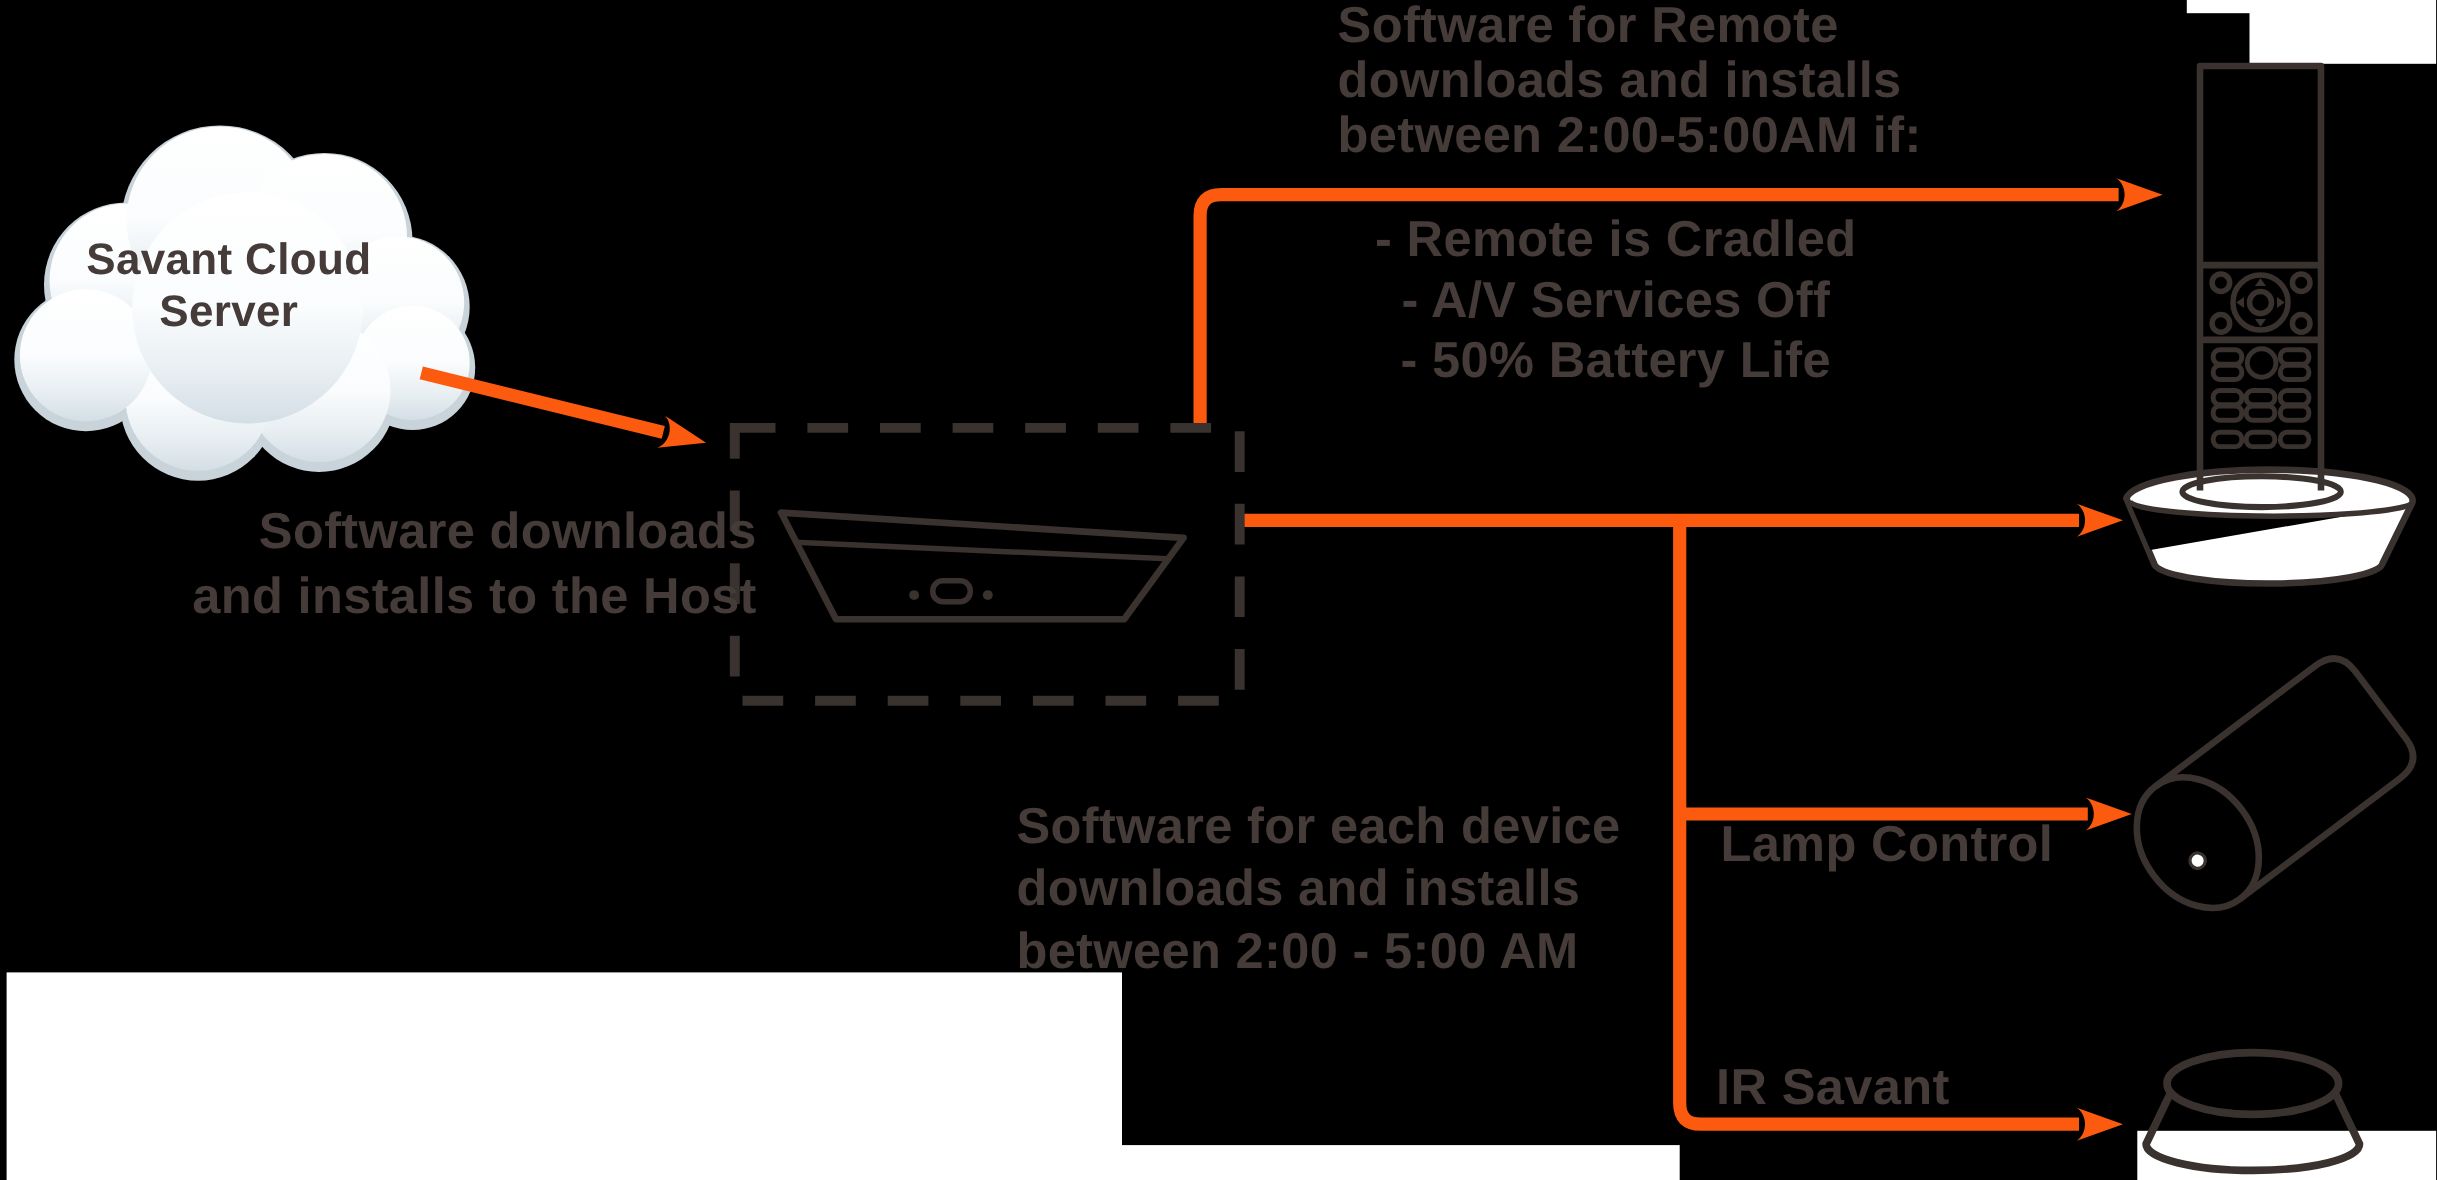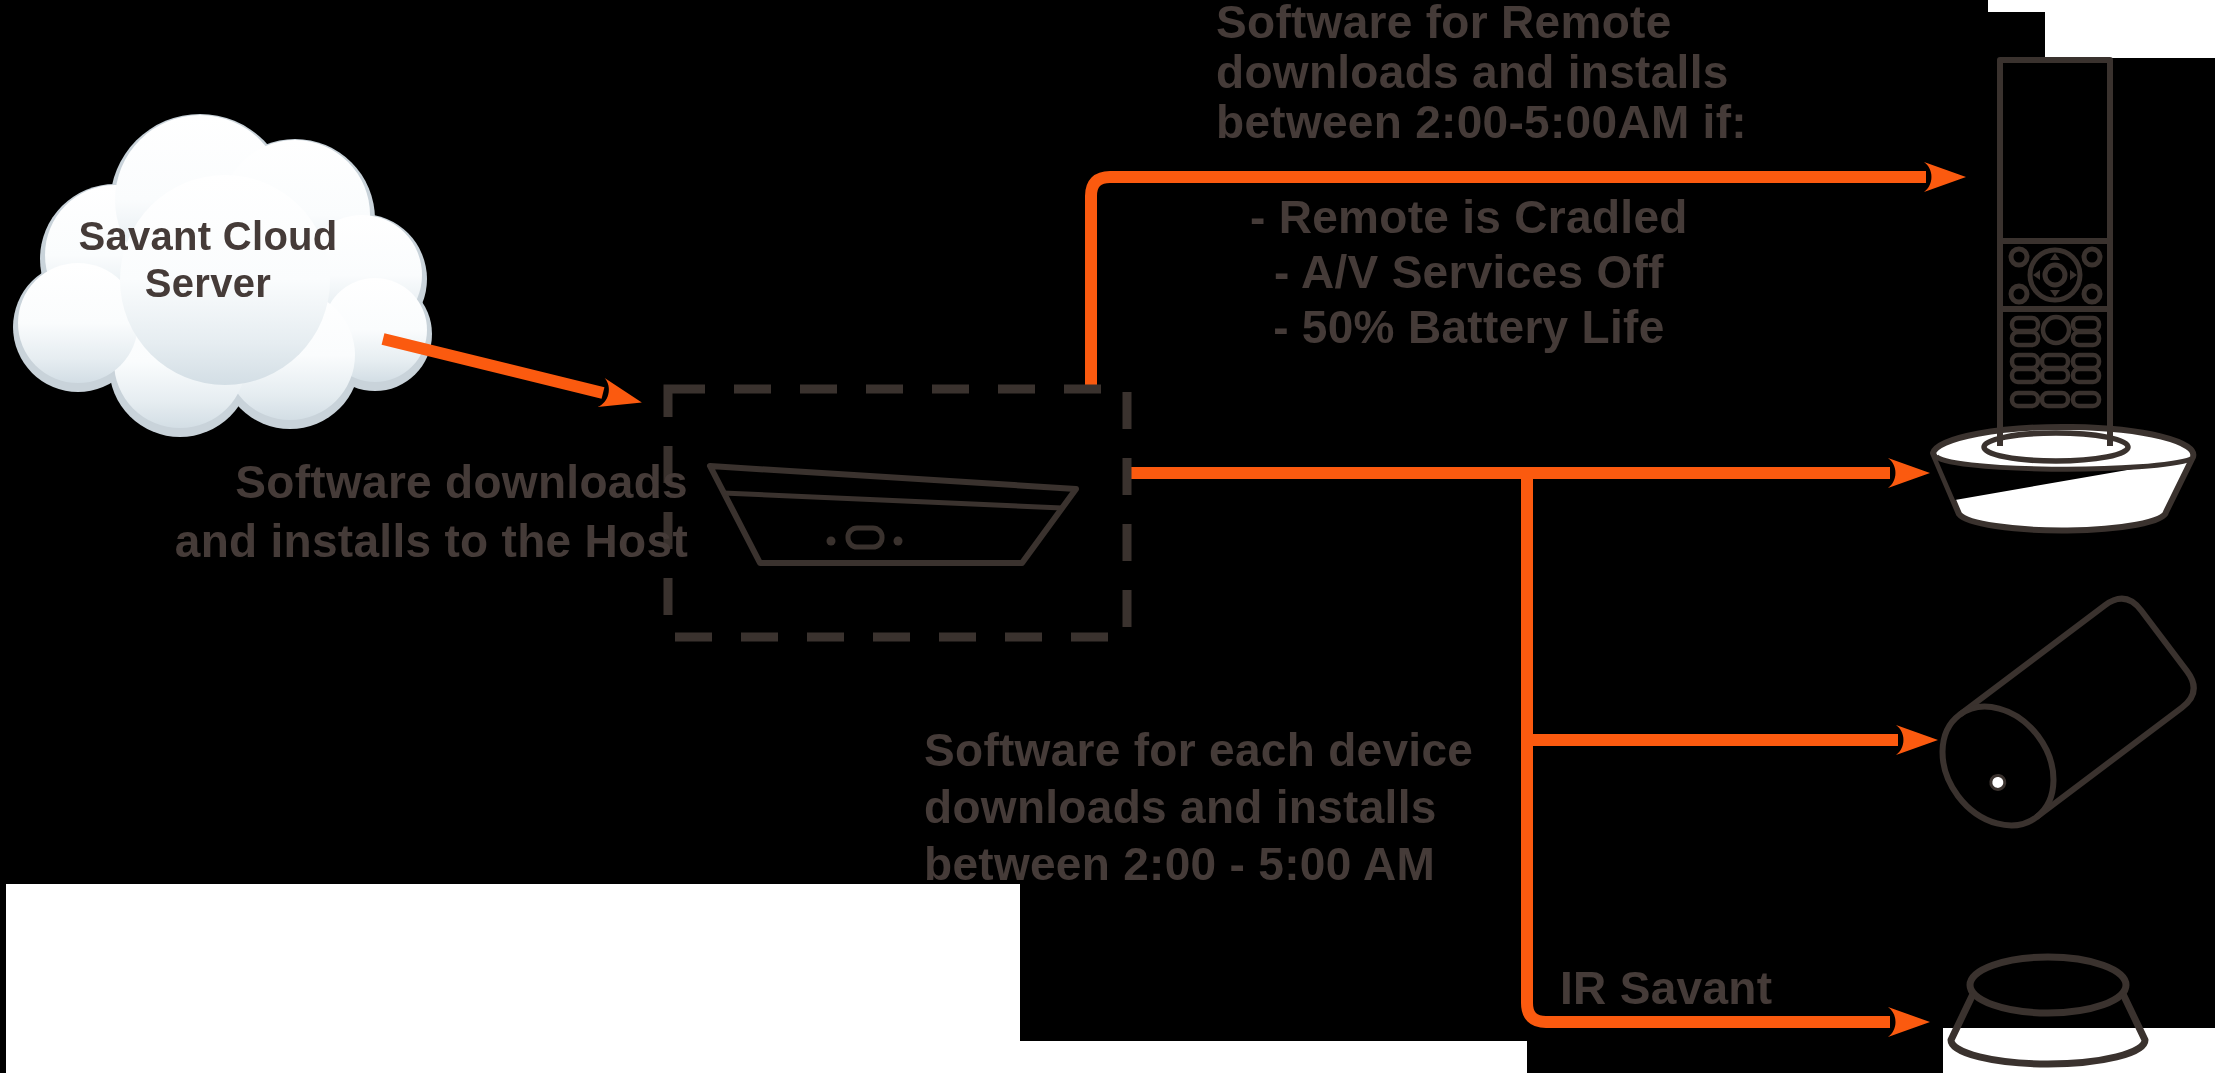--- a/index.html
+++ b/index.html
@@ -174,15 +174,16 @@
 
   <div class="note" id="remote-conditions">- Remote is Cradled
 - A/V Services Off
 - 50% Battery Life</div>
 
   <div class="note" id="device-update-note">Software for each device
 downloads and installs
 between 2:00 - 5:00 AM</div>
 
 
+  <div class="note" id="lamp-control-label">Lamp Control</div>
 
   <div class="note" id="ir-blaster-label">IR Savant</div>
 </div>
 
 </body></html>

